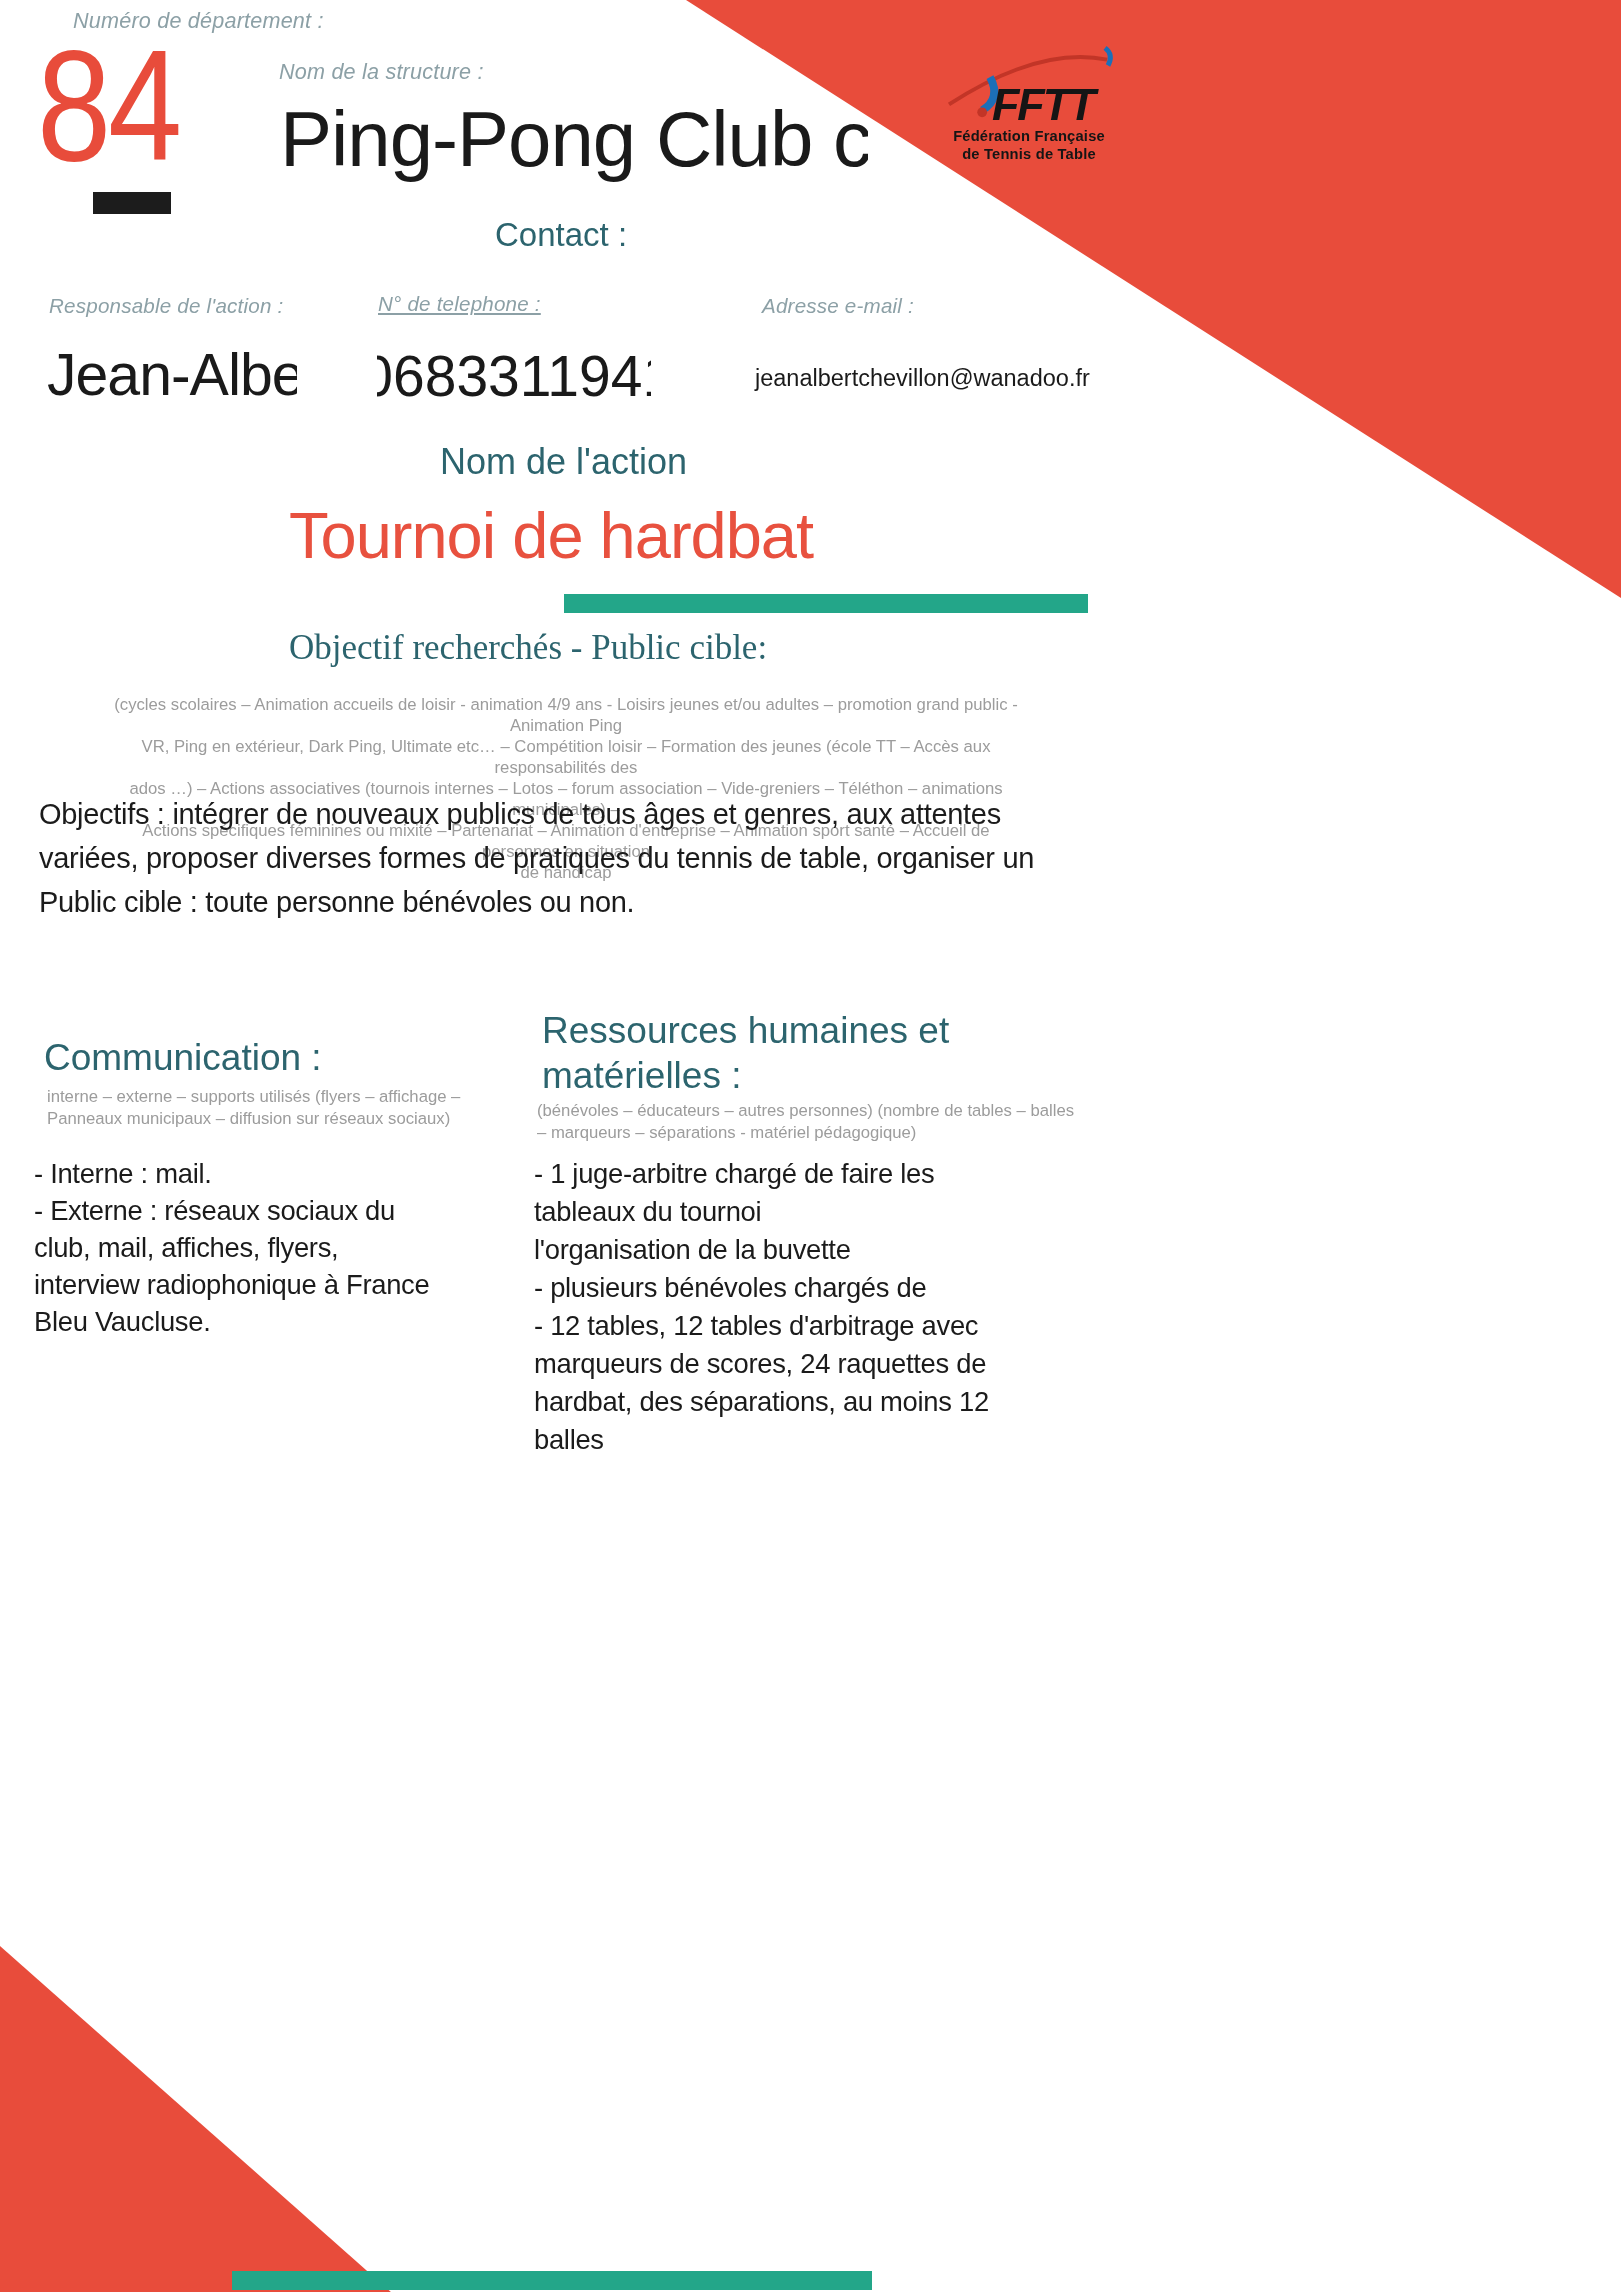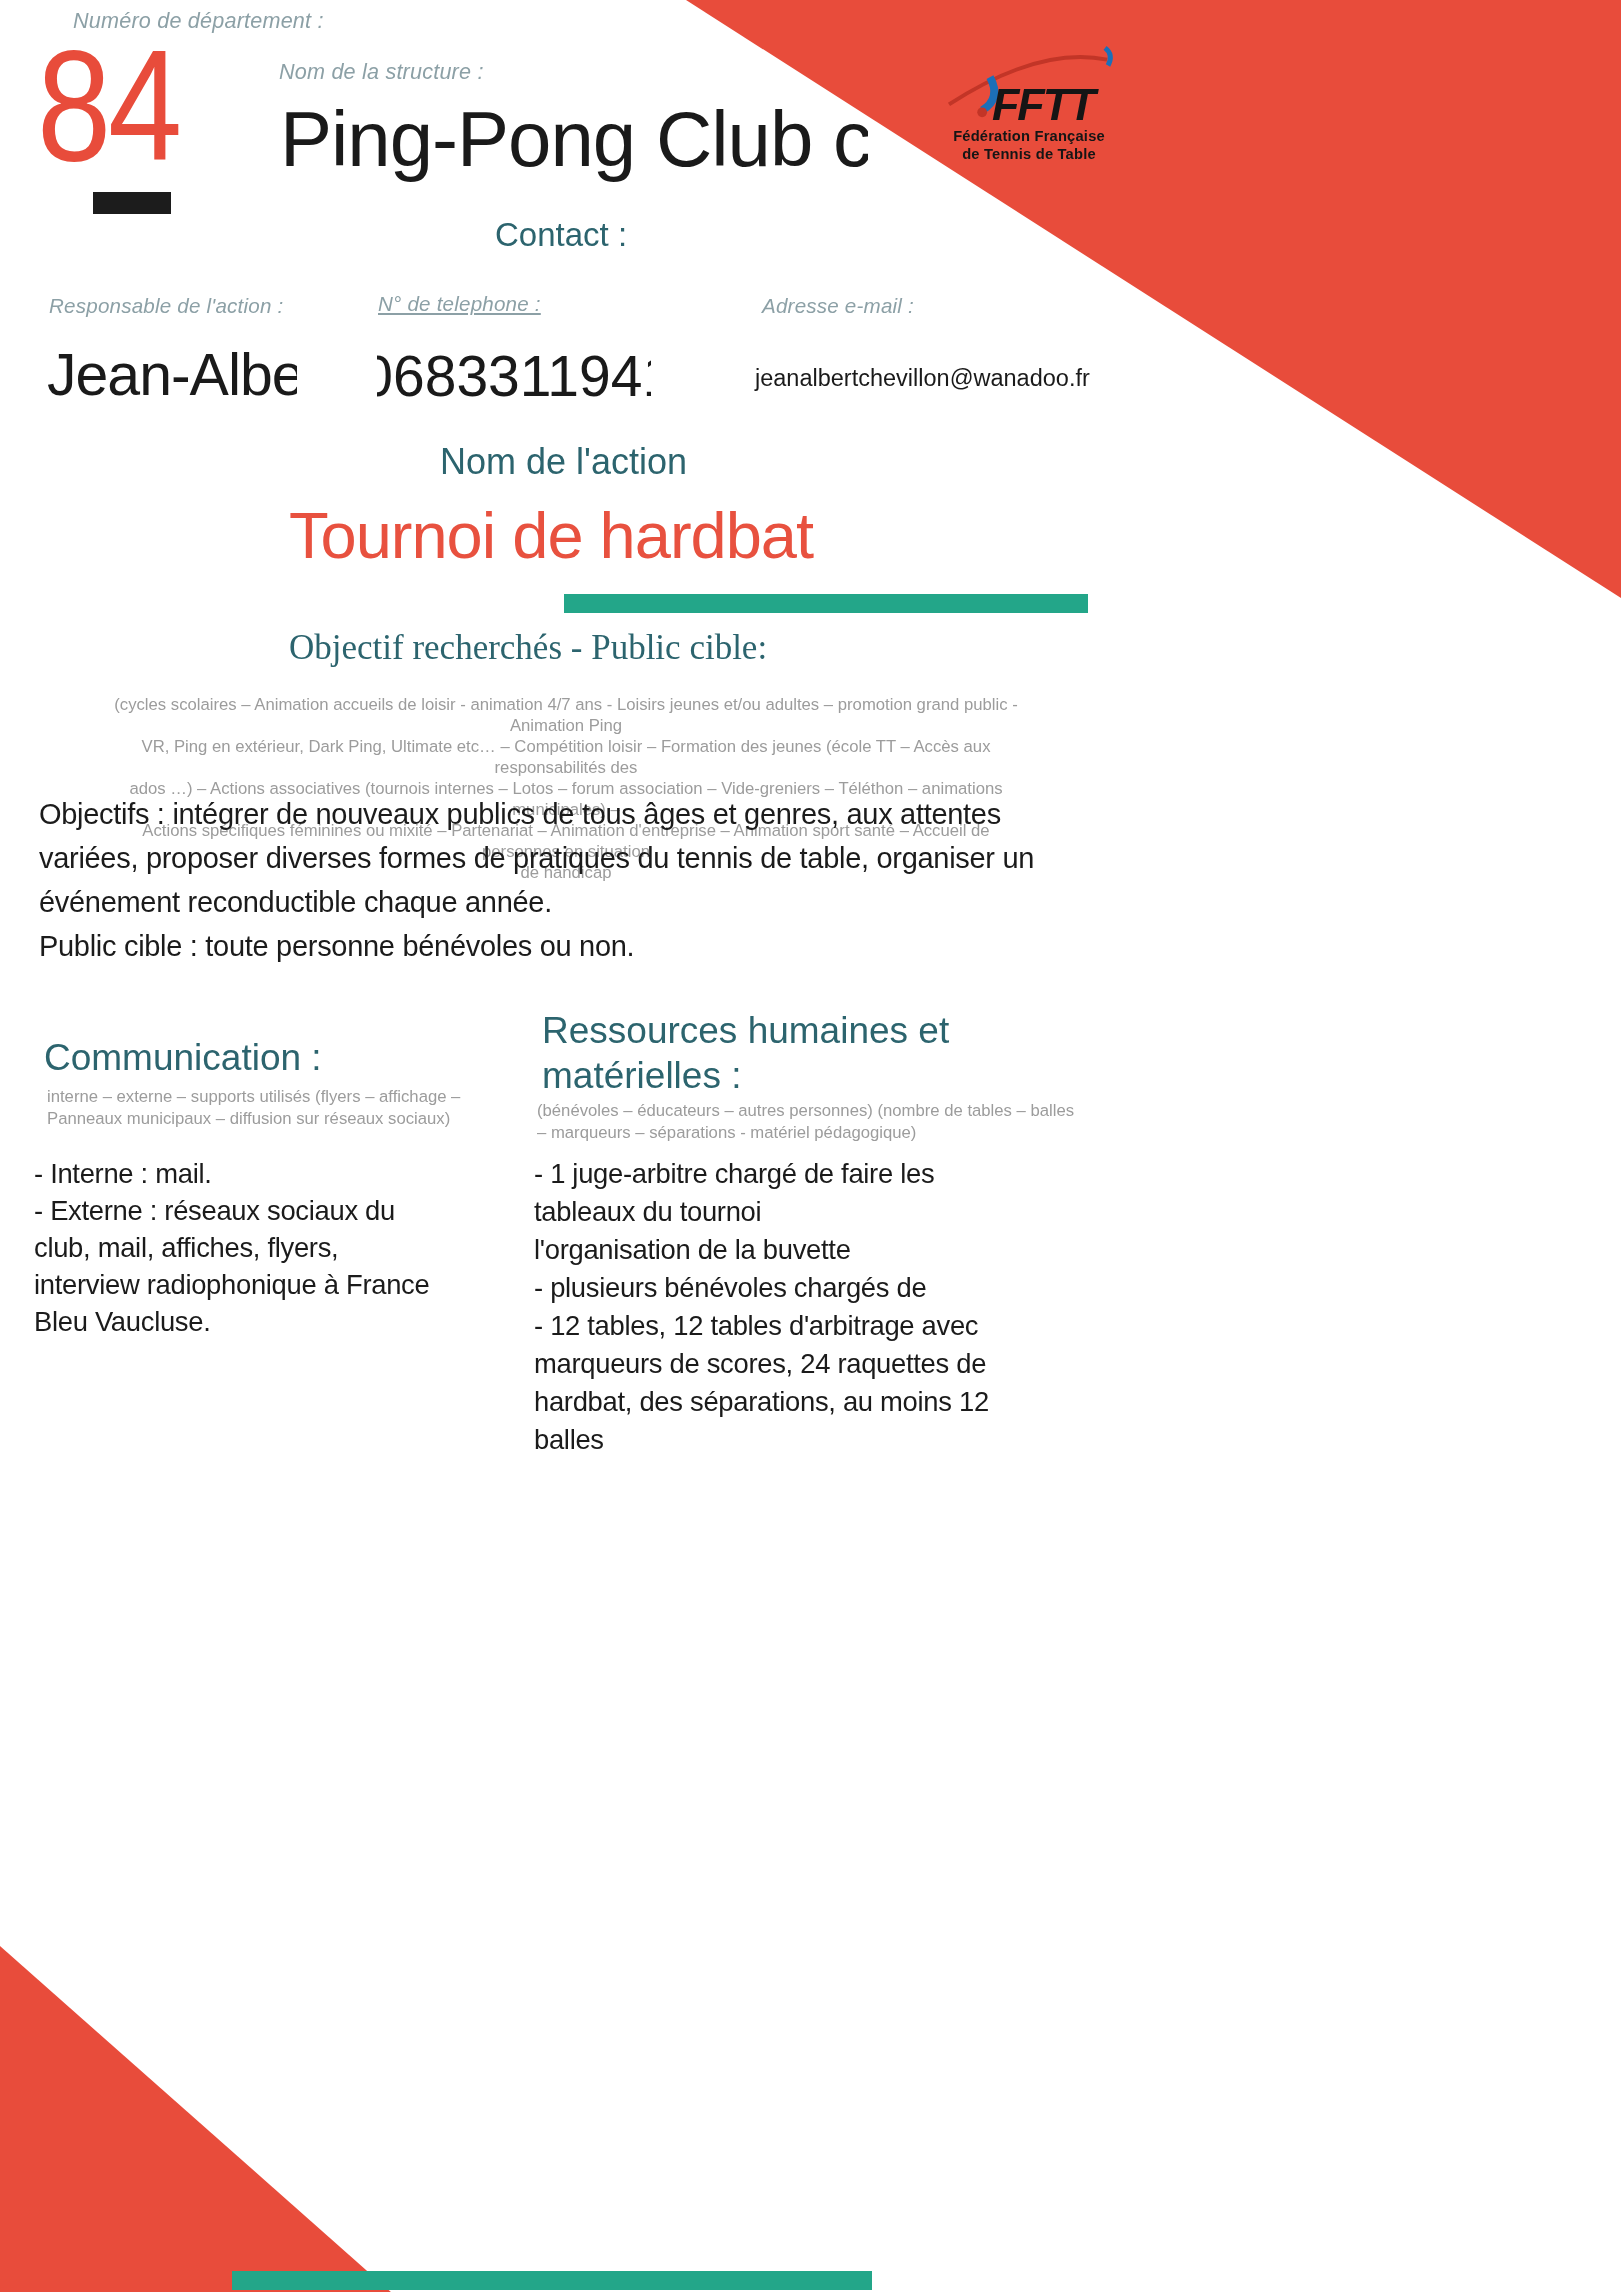--- a/index.html
+++ b/index.html
@@ -104,30 +104,29 @@
   <div class="abs resp-name">Jean-Albert</div>
   <div class="abs tel-value"><span class="inner">0683311941</span></div>
   <div class="abs mail-value">jeanalbertchevillon@wanadoo.fr</div>
 
   <div class="abs action-name">Tournoi de hardbat</div>
   <div class="abs teal-head action-label">Nom de l'action</div>
   <div class="abs teal-bar bar-mid"></div>
 
   <div class="abs teal-head obj-heading">Objectif recherchés - Public cible:</div>
   <div class="abs hint obj-hint">
-    <div>(cycles scolaires – Animation accueils de loisir - animation 4/7 ans - Loisirs jeunes et/ou adultes – promotion grand public - Animation  Ping</div>
+    <div>(cycles scolaires – Animation accueils de loisir - animation 4/9 ans - Loisirs jeunes et/ou adultes – promotion grand public - Animation  Ping</div>
     <div>VR,  Ping en extérieur, Dark Ping, Ultimate etc… – Compétition loisir – Formation des jeunes (école TT – Accès aux responsabilités des</div>
     <div>ados …) – Actions associatives (tournois internes – Lotos – forum association – Vide-greniers – Téléthon – animations municipales) –</div>
     <div>Actions spécifiques féminines ou mixité – Partenariat – Animation d'entreprise – Animation sport santé – Accueil de personnes en situation</div>
     <div>de handicap</div>
   </div>
   <div class="abs body-txt obj-body">
     <div>Objectifs : intégrer de nouveaux publics de tous âges et genres, aux attentes</div>
     <div>variées, proposer diverses formes de pratiques du tennis de table, organiser un</div>
-    <div>événement reconductible chaque année.</div>
     <div>Public cible : toute personne bénévoles ou non.</div>
   </div>
 
   <div class="abs teal-head comm-head">Communication :</div>
   <div class="abs hint comm-hint">
     <div> interne – externe – supports utilisés (flyers – affichage –</div>
     <div>Panneaux municipaux – diffusion sur réseaux sociaux)</div>
   </div>
   <div class="abs body-txt comm-body">
     <div>- Interne : mail.</div>

